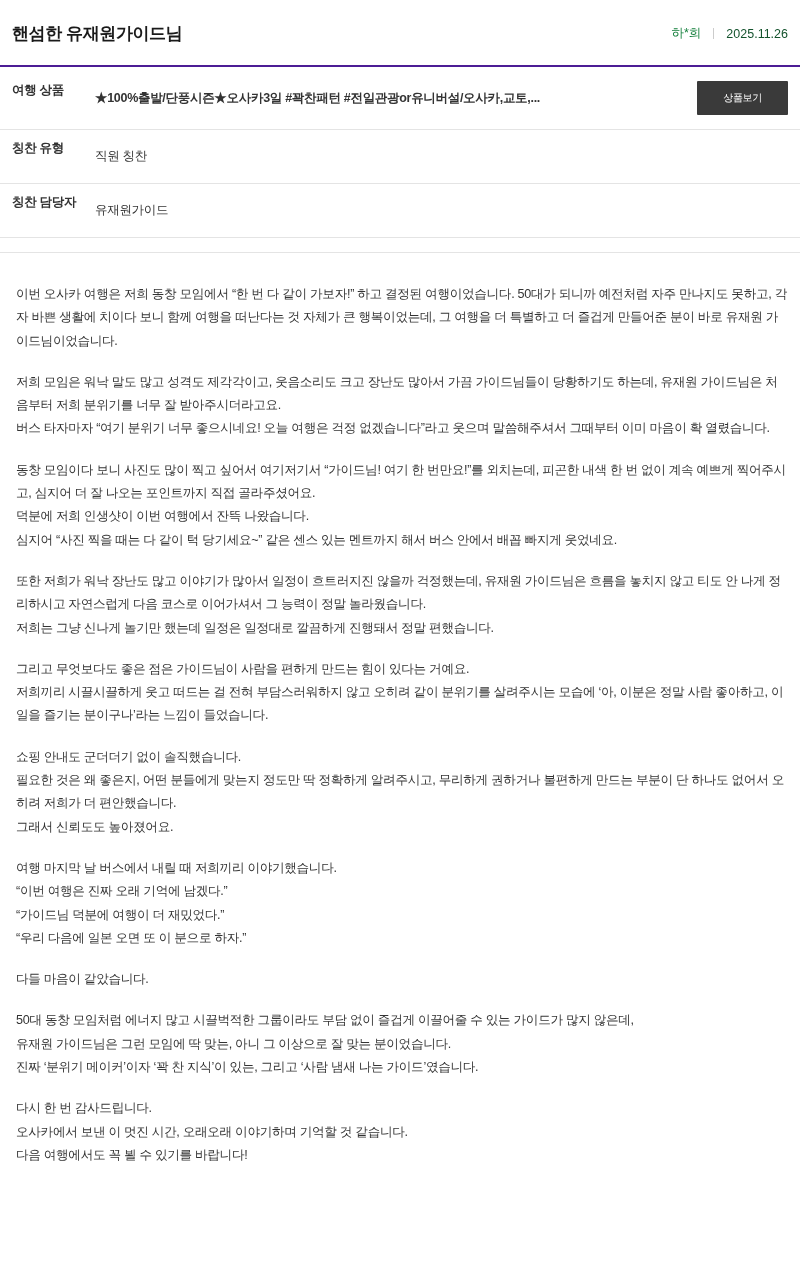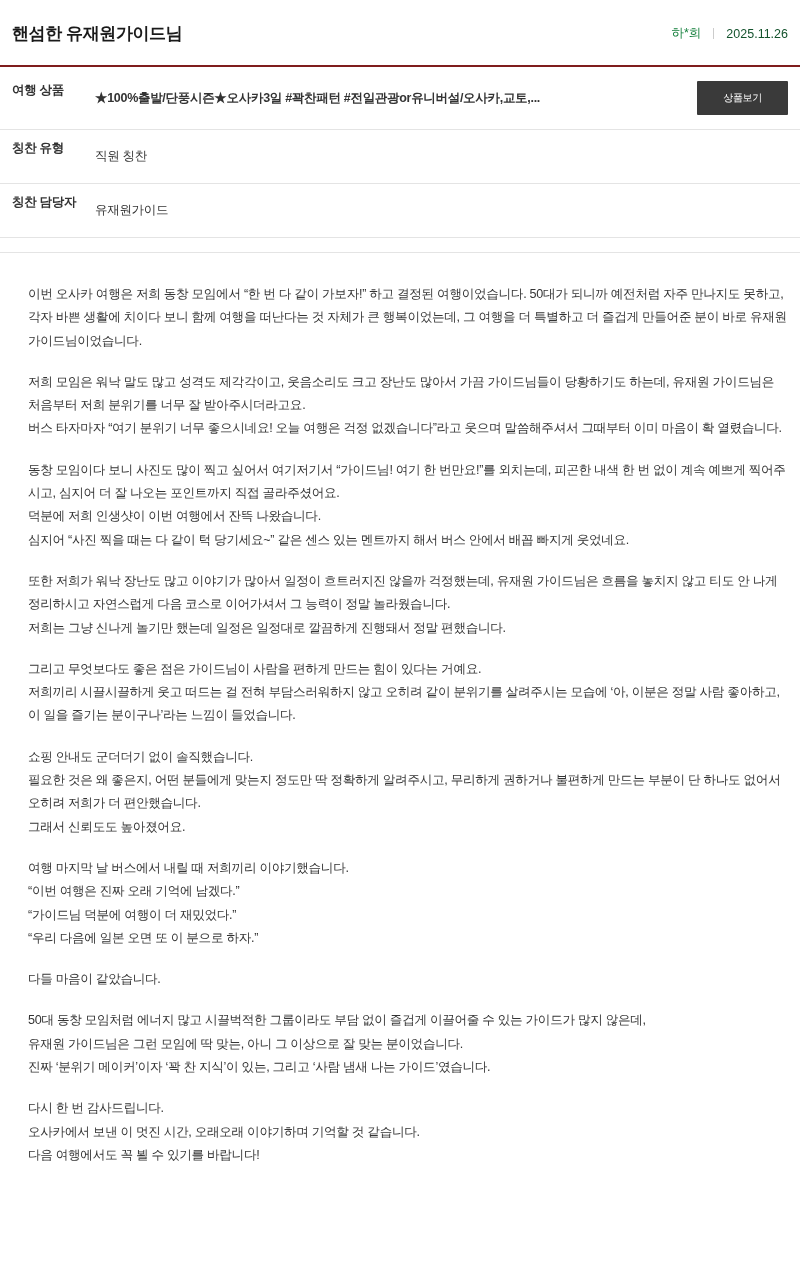--- a/index.html
+++ b/index.html
@@ -20,21 +20,21 @@
     padding: 0;
     position: relative;
   }
 
   
   .review-header {
     display: flex;
     align-items: center;
     justify-content: space-between;
     padding: 22px 12px 20px 12px;
-    border-bottom: 2px solid #7f1d1d;
+    border-bottom: 2px solid #4c1d95;
   }
   .review-title {
     font-size: 17px;
     font-weight: bold;
     color: #1a1a1a;
     letter-spacing: -0.4px;
   }
   .header-meta {
     display: flex;
     align-items: center;
@@ -113,21 +113,21 @@
   .review-body {
     padding: 30px 12px 40px 12px;
     font-size: 12.6px;
     line-height: 1.85;
     color: #333333;
     letter-spacing: -0.3px;
     border-top: 1px solid #e4e4e4;
     margin-top: 14px;
   }
   .review-body p {
-    margin: 0 0 18px 16px;
+    margin: 0 0 18px 4px;
     white-space: pre-line;
   }
   .review-body p:last-child { margin-bottom: 0; }
 </style>
 </head>
 <body>
 
 <div class="page">
 
   <div class="review-header">

